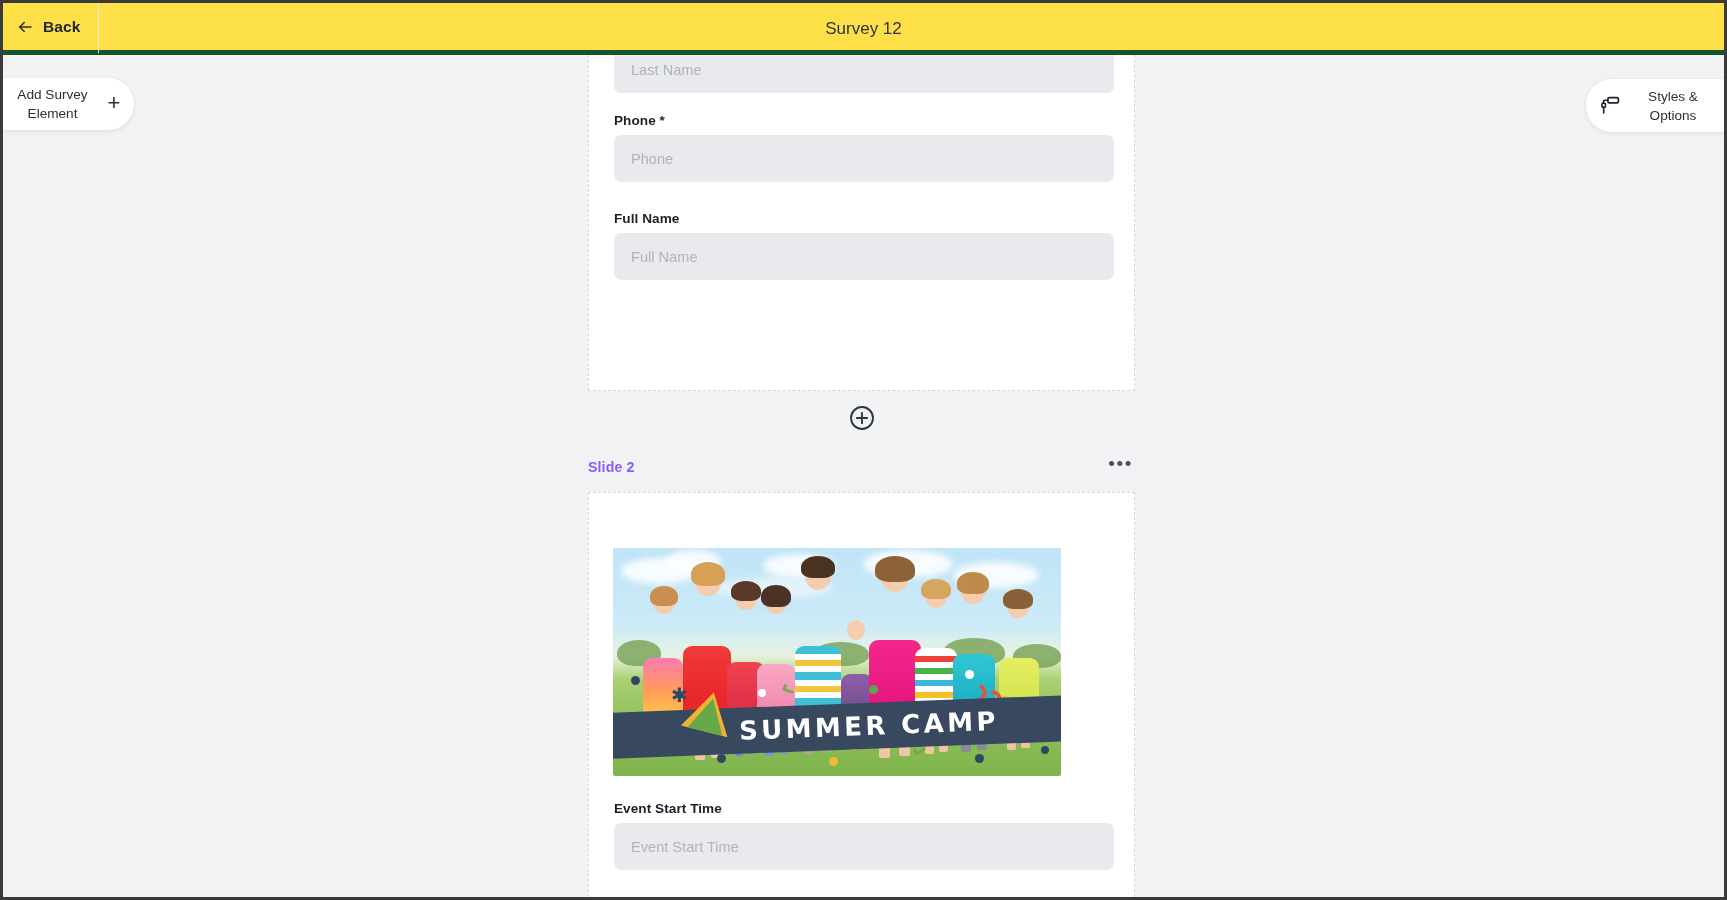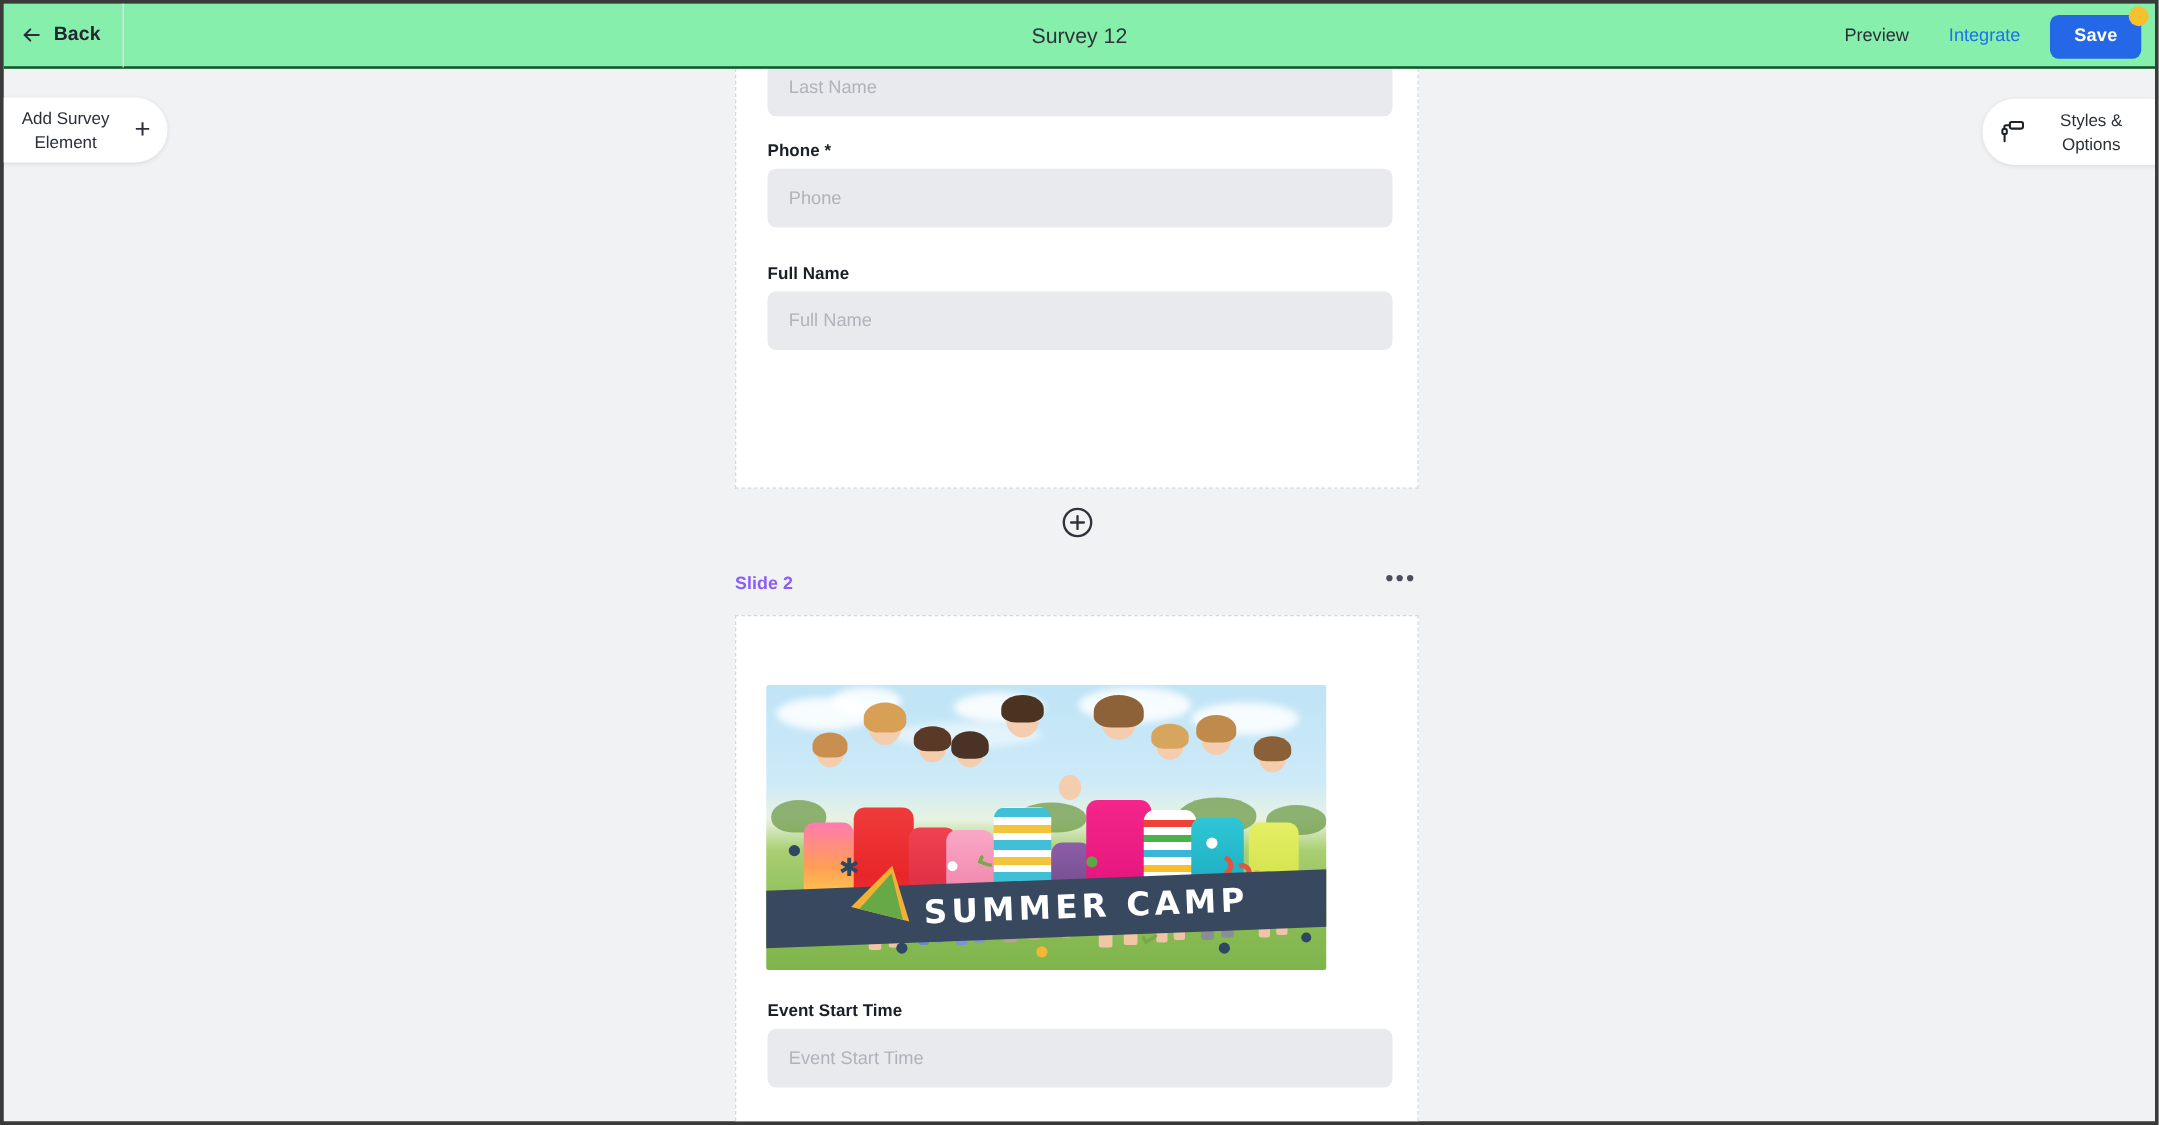--- a/index.html
+++ b/index.html
@@ -24,22 +24,22 @@
     border-bottom: 3px solid #3a3a3a;
     overflow: hidden;
   }
 
   
   .topbar {
     position: absolute;
     top: 0; left: 0;
     width: 1721px;
     height: 52px;
-    background: #86efac;
-    border-bottom: 2px solid #14532d;
+    background: #fde047;
+    border-bottom: 5px solid #14532d;
     display: flex;
     align-items: center;
     z-index: 30;
   }
 
   .back-zone {
     width: 96px;
     height: 52px;
     display: flex;
     align-items: center;
@@ -362,28 +362,20 @@
         <svg viewBox="0 0 24 24" fill="none" stroke="currentColor" stroke-width="2.1" stroke-linecap="round" stroke-linejoin="round" width="18" height="18">
           <line x1="20" y1="12" x2="5" y2="12"></line>
           <polyline points="11 18 5 12 11 6"></polyline>
         </svg>
       </span>
       <span class="back-label">Back</span>
     </div>
 
     <div class="topbar-title">Survey 12</div>
 
-    <div class="topbar-right">
-      <span class="tb-link">Preview</span>
-      <span class="tb-link accent">Integrate</span>
-      <span class="save-wrap">
-        <button class="save-btn">Save</button>
-        <span class="save-badge"></span>
-      </span>
-    </div>
   </div>
 
   <div class="left-pill">
     <span class="left-pill-text">Add Survey
 Element</span>
     <span class="left-pill-plus">+</span>
   </div>
 
   <div class="right-pill">
     <span class="roller-icon">

